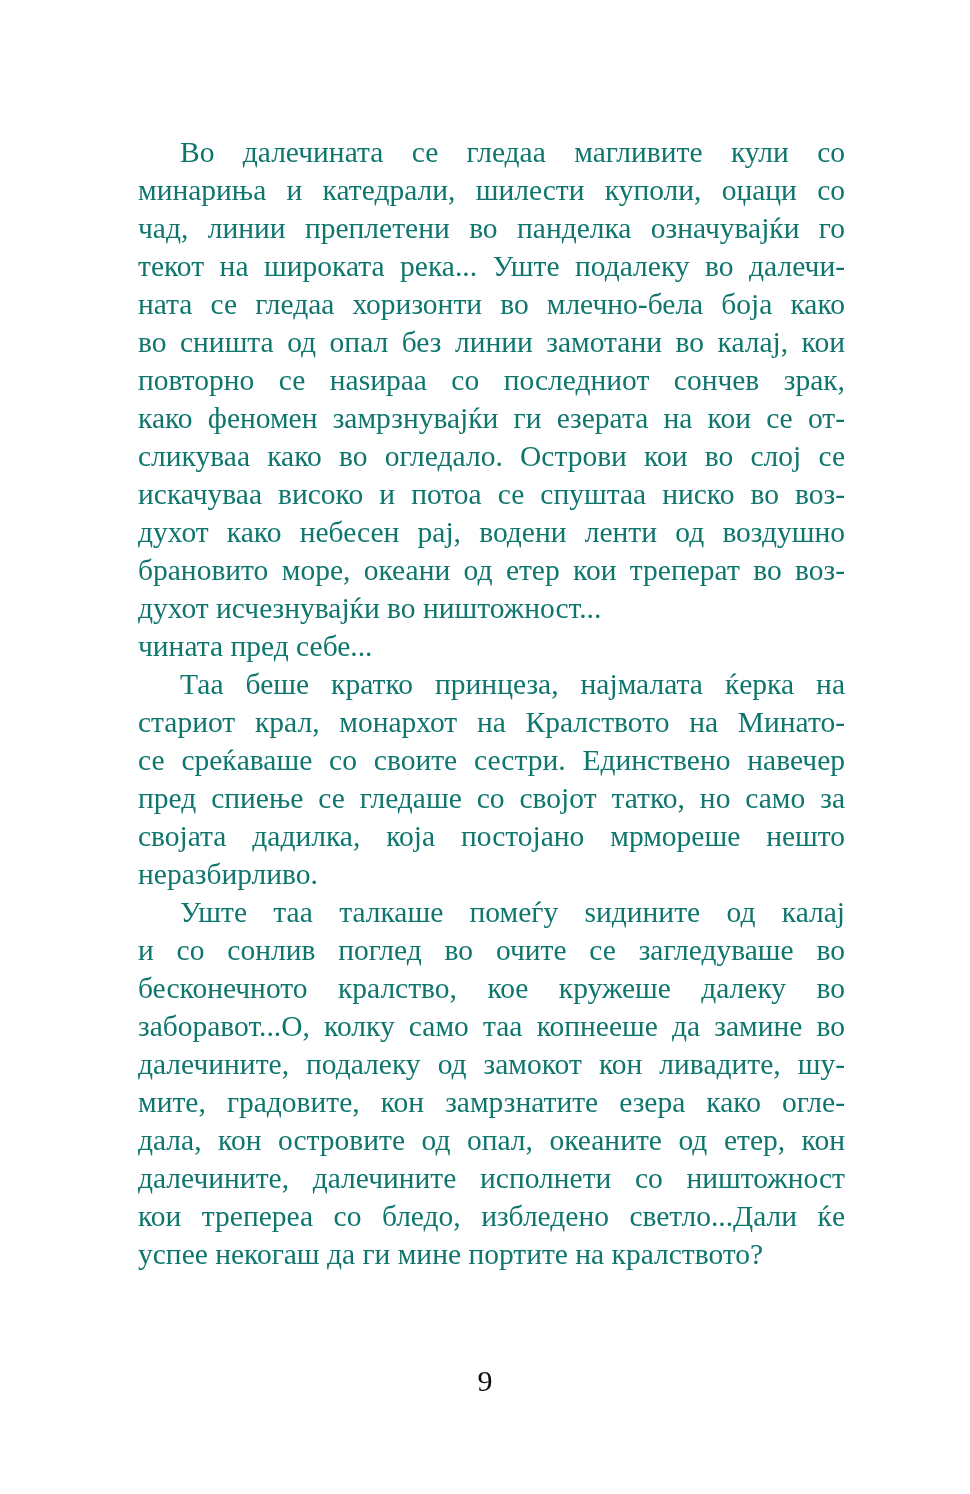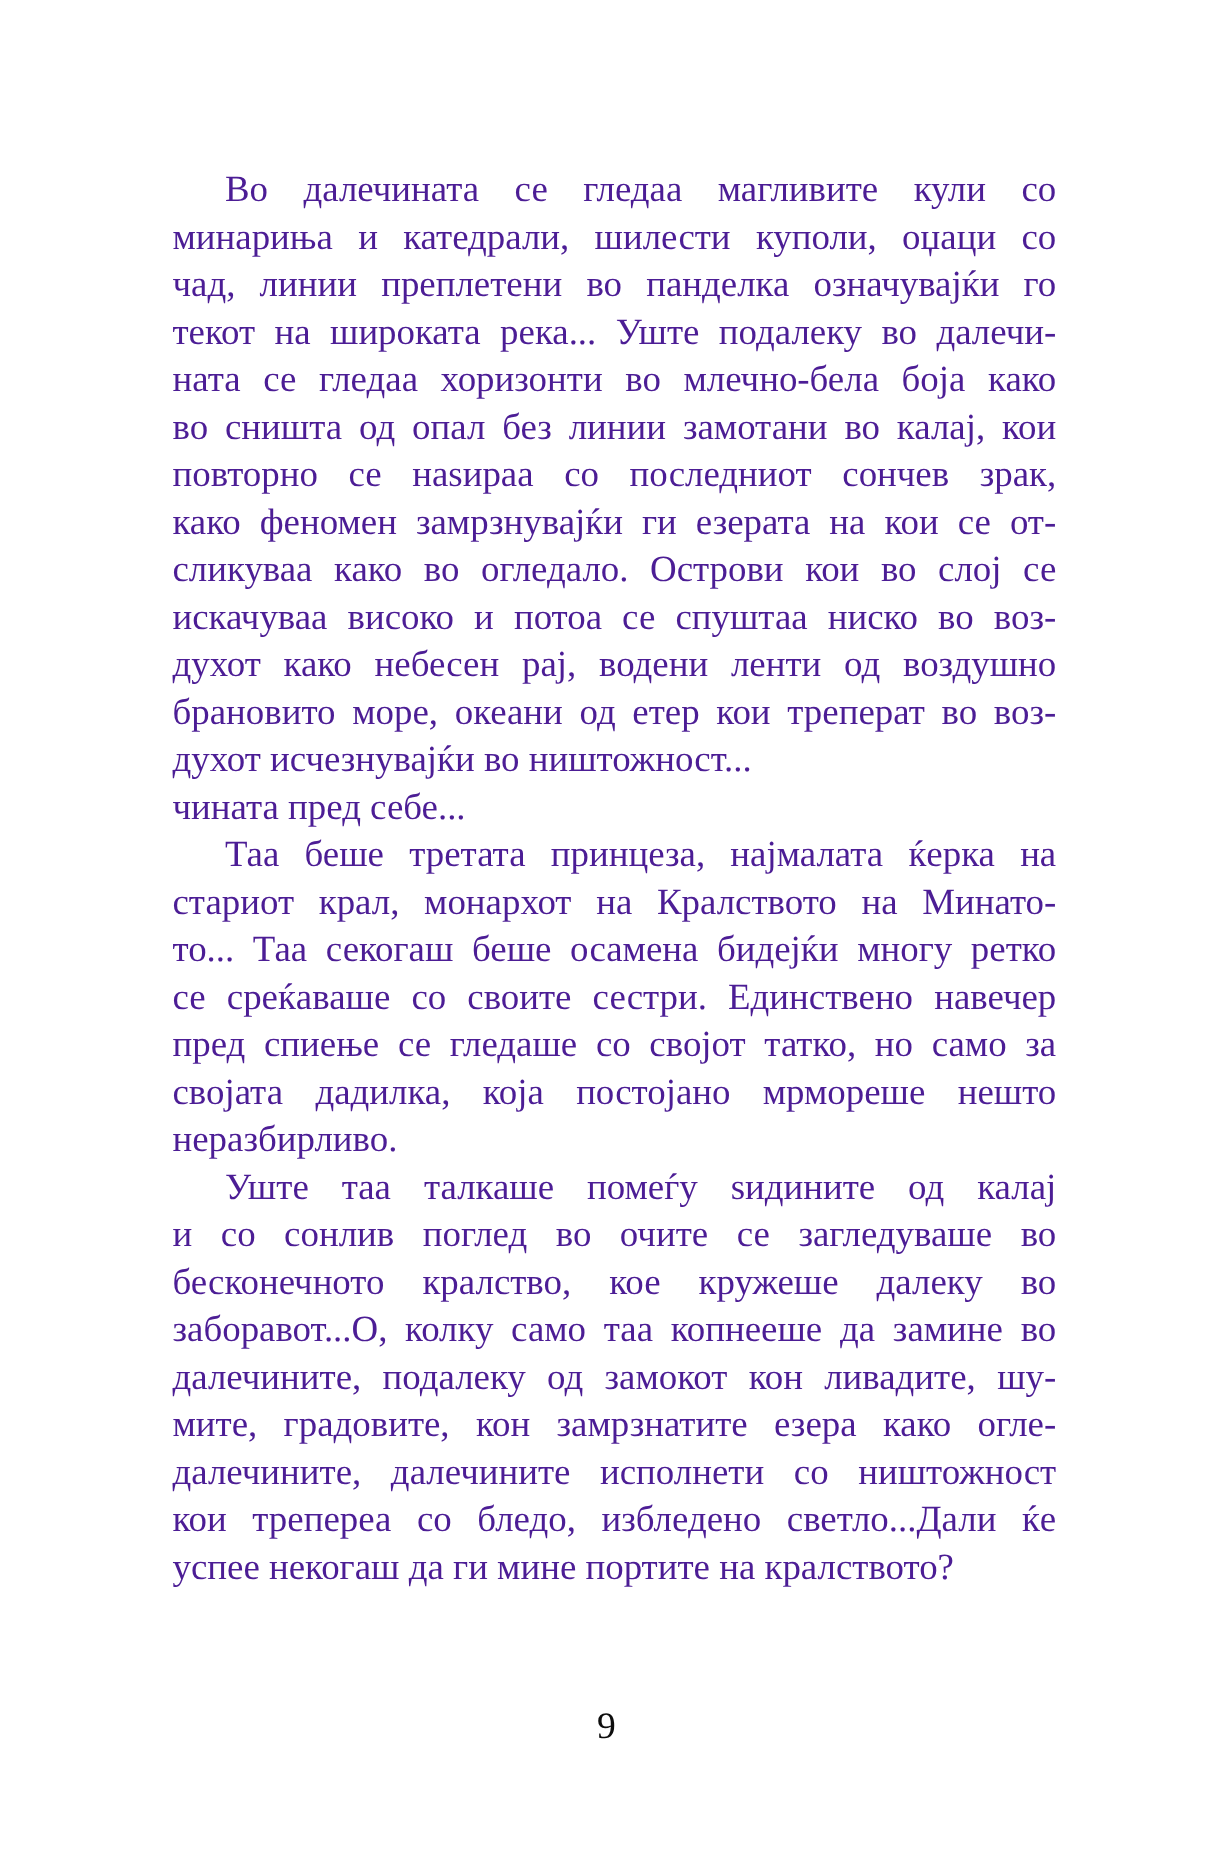--- a/index.html
+++ b/index.html
@@ -22,21 +22,21 @@
   .text-block {
     position: absolute;
     left: 138px;
     top: 133px;
     width: 707px;
   }
   .para {
     margin: 0;
     font-size: 29.5px;
     line-height: 38px;
-    color: #4c1d95;
+    color: #0f766e;
     text-align: left;
     white-space: normal;
   }
   
   .line {
     display: block;
     text-align: justify;
     text-align-last: justify;
     width: 100%;
     white-space: nowrap;
@@ -81,35 +81,35 @@
         <span class="line">сликуваа како во огледало. Острови кои во слој се</span>
         <span class="line">искачуваа високо и потоа се спуштаа  ниско во воз-</span>
         <span class="line">духот како небесен рај, водени ленти од воздушно</span>
         <span class="line">брановито море, океани од етер кои треперат во воз-</span>
         <span class="line flush">духот исчезнувајќи во ништожност...</span>
       </p>
       <p class="para">
         <span class="line flush">чината пред себе...</span>
       </p>
       <p class="para">
-        <span class="line indent">Таа беше третата принцеза, најмалата ќерка на</span>
+        <span class="line indent">Таа беше кратко принцеза, најмалата ќерка на</span>
         <span class="line">стариот крал, монархот на Кралството на Минато-</span>
-        <span class="line">то... Таа секогаш беше осамена бидејќи многу ретко</span>
         <span class="line">се среќаваше со своите сестри. Единствено навечер</span>
         <span class="line">пред спиење се гледаше со својот татко, но само за</span>
         <span class="line">својата дадилка, која постојано мрмореше нешто</span>
         <span class="line flush">неразбирливо.</span>
       </p>
       <p class="para">
         <span class="line indent">Уште таа талкаше помеѓу ѕидините од калај</span>
         <span class="line">и со сонлив поглед во очите се загледуваше во</span>
         <span class="line">бесконечното кралство, кое кружеше далеку во</span>
         <span class="line">заборавот...О, колку само таа копнееше да замине во</span>
         <span class="line">далечините, подалеку од замокот кон ливадите, шу-</span>
         <span class="line">мите, градовите, кон замрзнатите езера како огле-</span>
+        <span class="line">дала, кон островите од опал, океаните од етер, кон</span>
         <span class="line">далечините, далечините исполнети со ништожност</span>
         <span class="line">кои трепереа со бледо, избледено светло...Дали ќе</span>
         <span class="line flush">успее некогаш да ги мине портите на кралството?</span>
       </p>
     </div>
 
   <div class="folio">9</div>
 
 </div>
 

